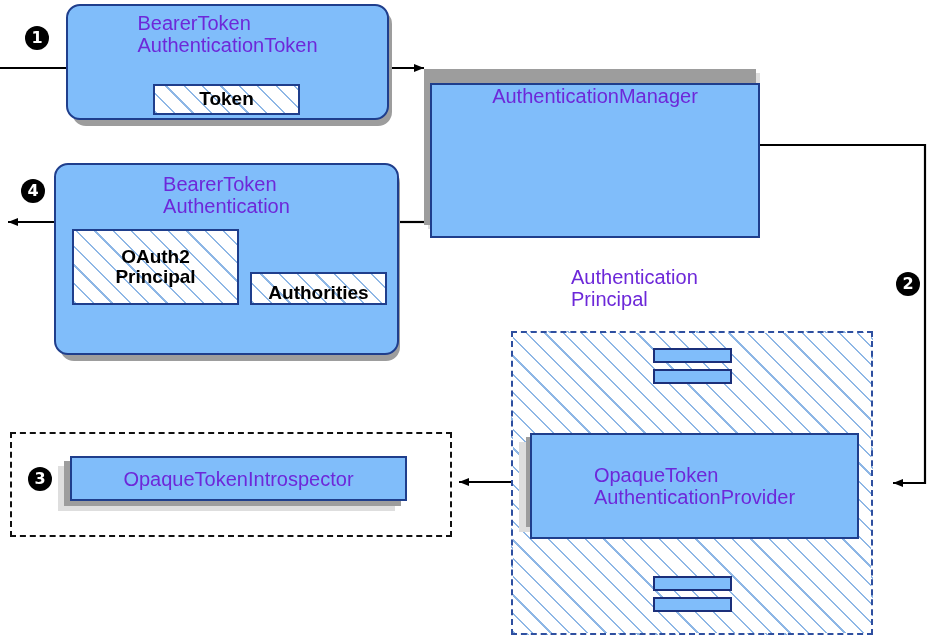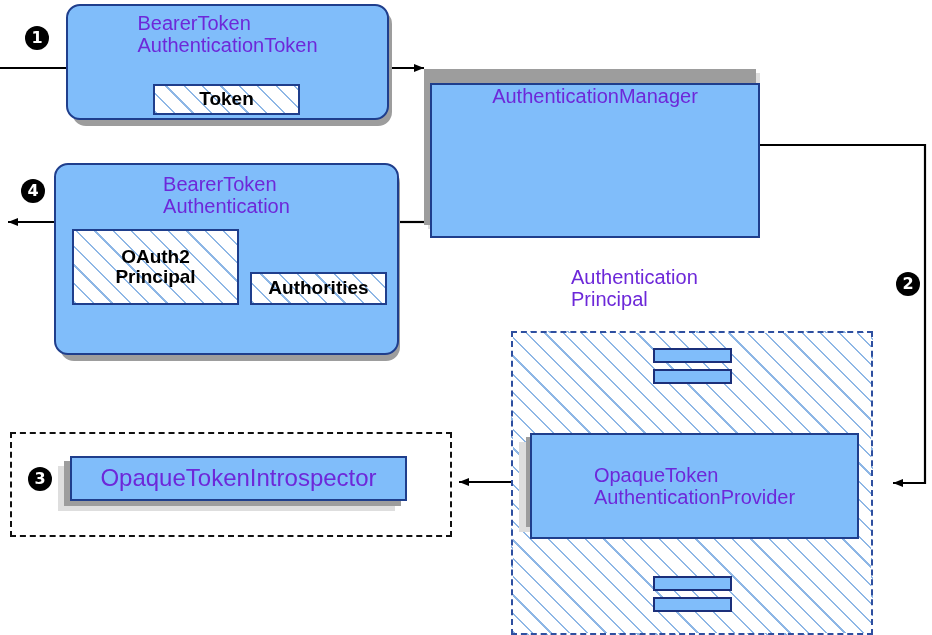--- a/index.html
+++ b/index.html
@@ -170,21 +170,21 @@
       <div>Authentication</div>
     </div>
 
     <div class="hatch hatch-box" style="position:absolute; left:16px; top:64px; width:167px; height:76px; font-size:19px;">
       <div>
         <div>OAuth2</div>
         <div>Principal</div>
       </div>
     </div>
 
-    <div class="hatch hatch-box" style="position:absolute; left:194px; top:107px; width:137px; height:33px; font-size:19px;">
+    <div class="hatch hatch-box" style="position:absolute; left:194px; top:107px; width:137px; height:33px; font-size:19px;align-items:flex-end;">
       <span>Authorities</span>
     </div>
   </div>
 
   <div class="abs badge" style="left:21px; top:179px;">
     <span>4</span>
   </div>
 
   <div class="abs title-line" style="left:571px; top:266px; width:235px; font-size:20px;">
     <div>Authentication</div>
@@ -210,20 +210,20 @@
   </div>
 
   <div class="abs mini-bar" style="left:653px; top:576px; width:79px; height:15px;"></div>
   <div class="abs mini-bar" style="left:653px; top:597px; width:79px; height:15px;"></div>
 
   <div class="abs dashed-region" style="left:10px; top:432px; width:442px; height:105px;"></div>
 
   <div class="abs shadow-light" style="left:58px; top:466px; width:337px; height:45px;"></div>
   <div class="abs shadow-dark" style="left:64px; top:461px; width:337px; height:45px;"></div>
   <div class="abs blue-box" style="left:70px; top:456px; width:337px; height:45px; justify-content:center;">
-    <span class="title-line" style="font-size:24px;">OpaqueTokenIntrospector</span>
+    <span class="title-line" style="font-size:20px;">OpaqueTokenIntrospector</span>
   </div>
 
   <div class="abs badge" style="left:28px; top:467px;">
     <span>3</span>
   </div>
 
 </div>
 
 </body></html>

